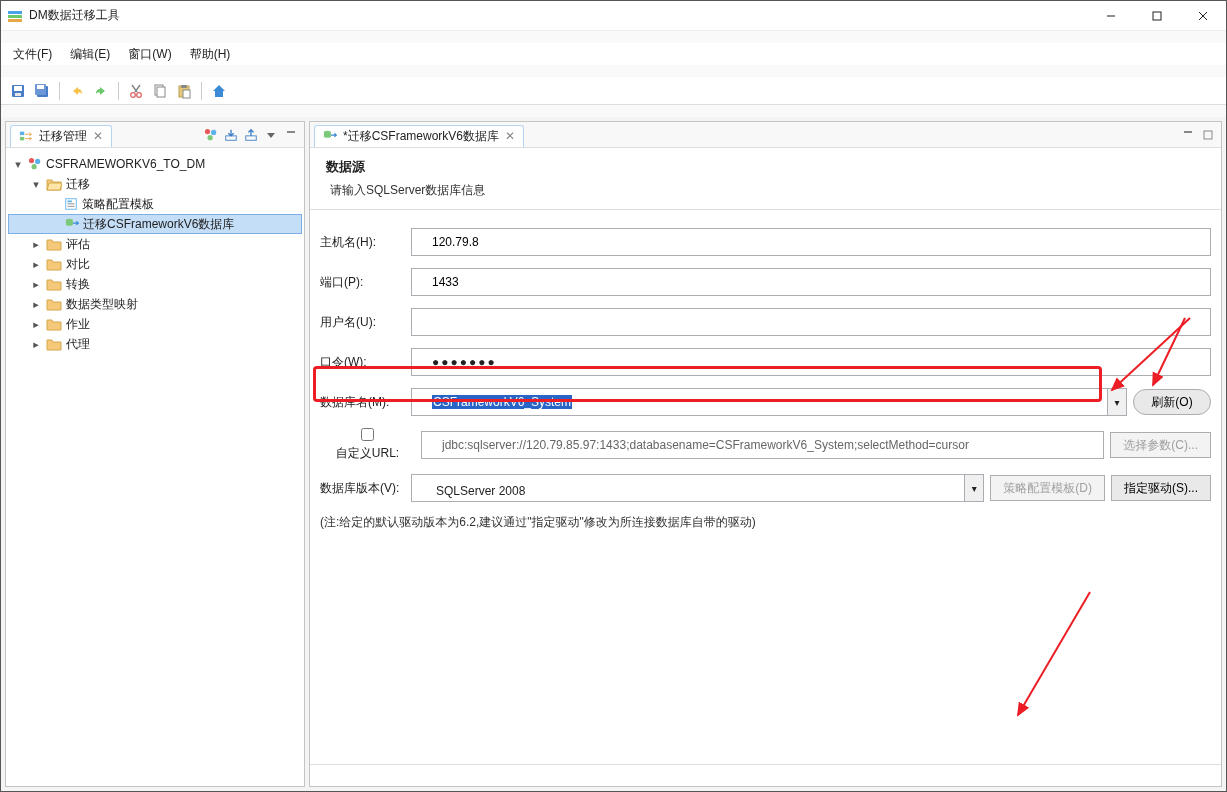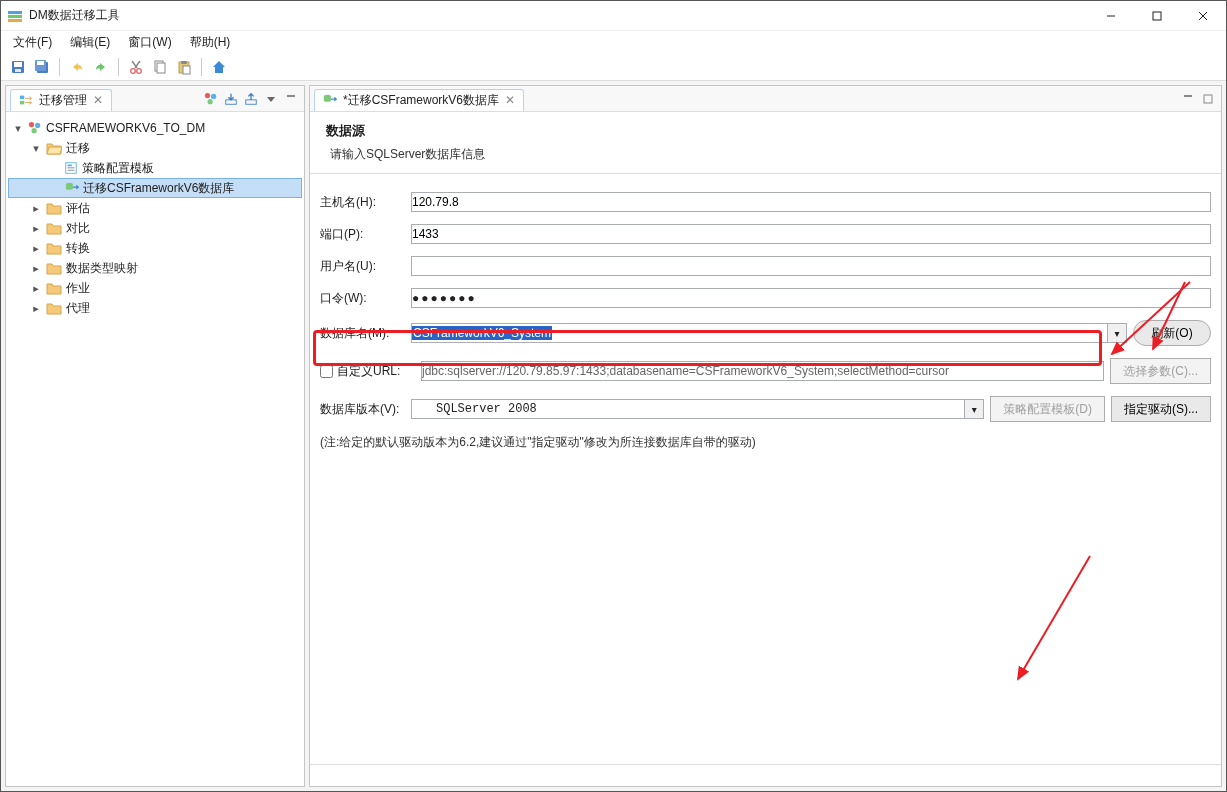--- a/index.html
+++ b/index.html
@@ -6,21 +6,21 @@
 body {
   font-family: "Microsoft YaHei", "Segoe UI", Tahoma, sans-serif;
   font-size: 12px;
   background: #fff;
   color: #222;
   width: 1227px;
   height: 792px;
   overflow: hidden;
   position: relative;
 }
-.window { border: 1px solid #555; width: 1227px; height: 792px; display: flex; flex-direction: column; background: #f9f9f9; }
+.window { border: 1px solid #555; width: 1227px; height: 792px; display: flex; flex-direction: column; background: #f9f9f9; gap: 12px; }
 .titlebar { display:flex; align-items:center; height:30px; background:#fff; border-bottom:1px solid #eee; }
 .titlebar .icon { width:16px; height:16px; margin:0 6px; }
 .titlebar .title { flex:1; font-size:12px; }
 .titlebar .wbtn { width:46px; height:30px; display:flex; align-items:center; justify-content:center; }
 .menubar { display:flex; height:22px; align-items:center; padding:0 4px; background:#fff; gap:2px;}
 .menubar .mitem { padding:2px 8px; }
 .toolbar { display:flex; height:28px; align-items:center; padding:2px 6px; background:#fff; border-bottom:1px solid #ddd; gap:2px; }
 .toolbar .tbtn { width:22px; height:22px; display:flex; align-items:center; justify-content:center; border-radius:2px; }
 .toolbar .sep { width:1px; height:18px; background:#ccc; margin:0 4px; }
 .body { flex:1; display:flex; padding:4px; gap:4px; background:#f4f4f4; min-height:0; }
@@ -38,29 +38,29 @@
 .tree-indent0 { padding-left:4px; } .tree-indent1 { padding-left:22px; } .tree-indent2 { padding-left:40px; }
 .twisty { width:12px; text-align:center; color:#555; font-size:11px; }
 .folder-icon { width:16px; height:14px; }
 .content { flex:1; display:flex; flex-direction:column; min-height:0;}
 .wizard-head { padding:10px 16px 10px 16px; border-bottom:1px solid #ddd; }
 .wizard-head h1 { font-size:13px; font-weight:bold; margin-bottom:6px; }
 .wizard-head p { font-size:12px; color:#333; padding-left:4px;}
 .form-area { padding:18px 10px 6px 10px; position:relative; }
 .form-row { display:flex; align-items:center; margin-bottom:12px; gap:6px; }
 .form-row label { width:85px; flex-shrink:0; font-size:12px;}
-.inp { height:20px; border:1px solid #abadb3; padding:3px 0; font-size:12px; font-family:inherit; background:#fff; }
+.inp { height:28px; border:1px solid #abadb3; padding:3px 20px; font-size:12px; font-family:inherit; background:#fff; }
 .inp-grow { flex:1; }
 .combo { display:flex; flex:1;border-radius:9px; }
 .combo .inp { flex:1; border-right:0; }
 .combo .drop { width:20px; border:1px solid #abadb3; display:flex; align-items:center; justify-content:center; background:#f0f0f0; font-size:10px; }
 .btn { height:26px; border:1px solid #adadad; background:#e9e9e9; padding:0 12px; font-size:12px; font-family:inherit; cursor:pointer; }
 .btn:disabled { color:#a0a0a0; background:#f3f3f3; }
 .btn.primary { background:#fff; border:2px solid #0078d7; font-weight:normal; }
-.chk-row { display:flex; align-items:center; gap:4px; width:95px; flex-shrink: 0;}
+.chk-row { display:flex; align-items:center; gap:4px; width:95px; flex-shrink: 0; flex-direction: column;}
 .highlight-box { position:absolute; border:3px solid #ec1d24; border-radius:4px; pointer-events:none; }
 .note { font-size:12px; color:#333; margin-top:6px; }
 .spacer-flex { flex:1; }
 .footer-btns { display:flex; justify-content:flex-end; padding:10px 16px 12px 16px; gap:10px; border-top:0;}
 .bottom-tabs { display:flex; height:22px; border-top:1px solid #ddd; padding-left:4px; }
 .btab { padding:2px 12px; border:1px solid #ccc; border-top:0; background:#fff;margin-top:40px; }
 .btab.inactive { background:#f3f3f3; color:#666;}
 svg.arrow { position:absolute; pointer-events:none; }
 .db-sel { background:#2964c7; color:#fff; padding:0 1px;}
 </style>
@@ -349,21 +349,21 @@
             <div class="chk-row">
               <input type="checkbox" style="">
               <span>自定义URL:</span>
             </div>
             <input class="inp inp-grow" style="color: rgb(102, 102, 102);" readonly="" value="jdbc:sqlserver://120.79.85.97:1433;databasename=CSFrameworkV6_System;selectMethod=cursor">
             <button class="btn" disabled="">选择参数(C)...</button>
           </div>
           <div class="form-row">
             <label>数据库版本(V):</label>
             <div class="combo">
-              <div class="inp" style="padding-left:24px;display:flex;align-items:center;font-family:Liberation Mono, monospace;">
+              <div class="inp" style="padding-left:24px;display:flex;align-items:flex-end;">
                   <span>SQLServer 2008</span>
                 </div>
               <div class="drop">▾</div>
             </div>
             <button class="btn" disabled="">策略配置模板(D)</button>
             <button class="btn">指定驱动(S)...</button>
           </div>
           <div class="note">(注:给定的默认驱动版本为6.2,建议通过"指定驱动"修改为所连接数据库自带的驱动)</div>
 
           <div class="highlight-box" style="left:3px; top:156px; width:789px; height:36px;"></div>

